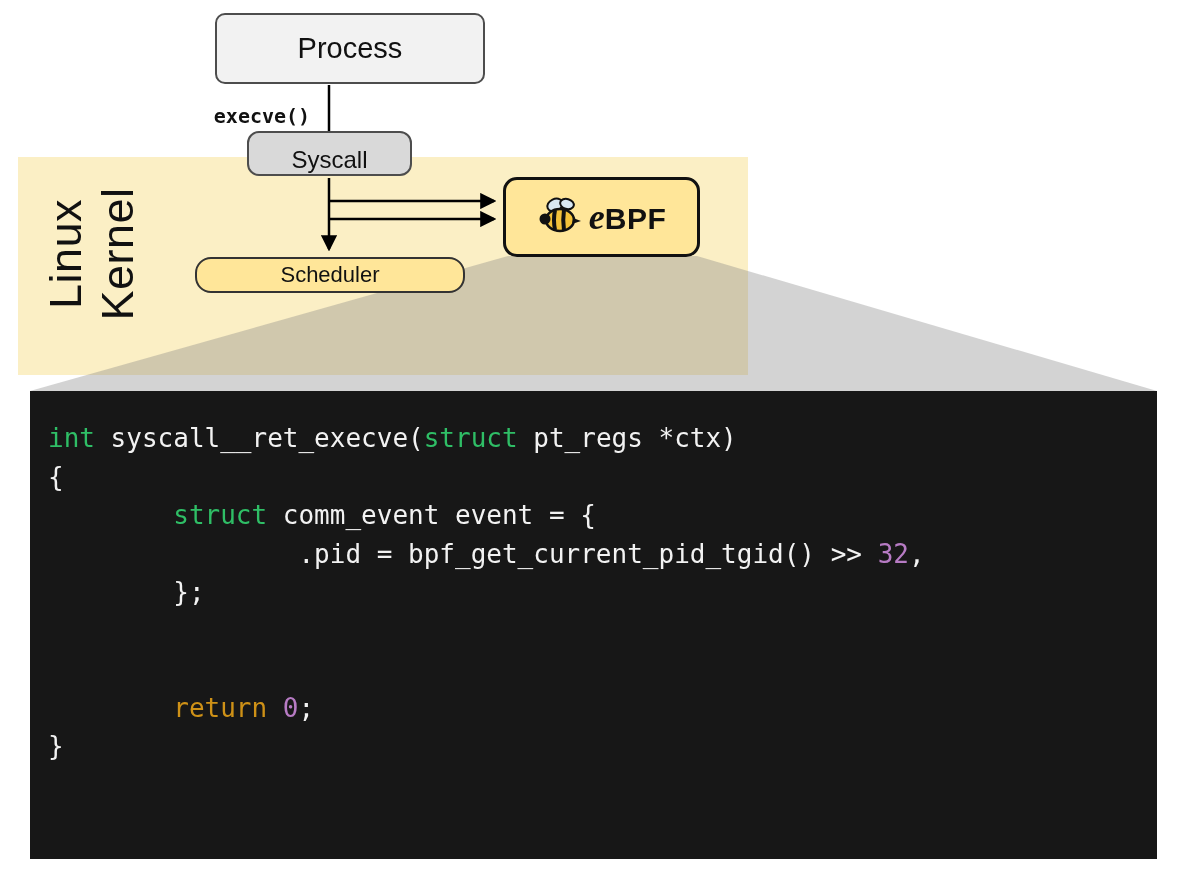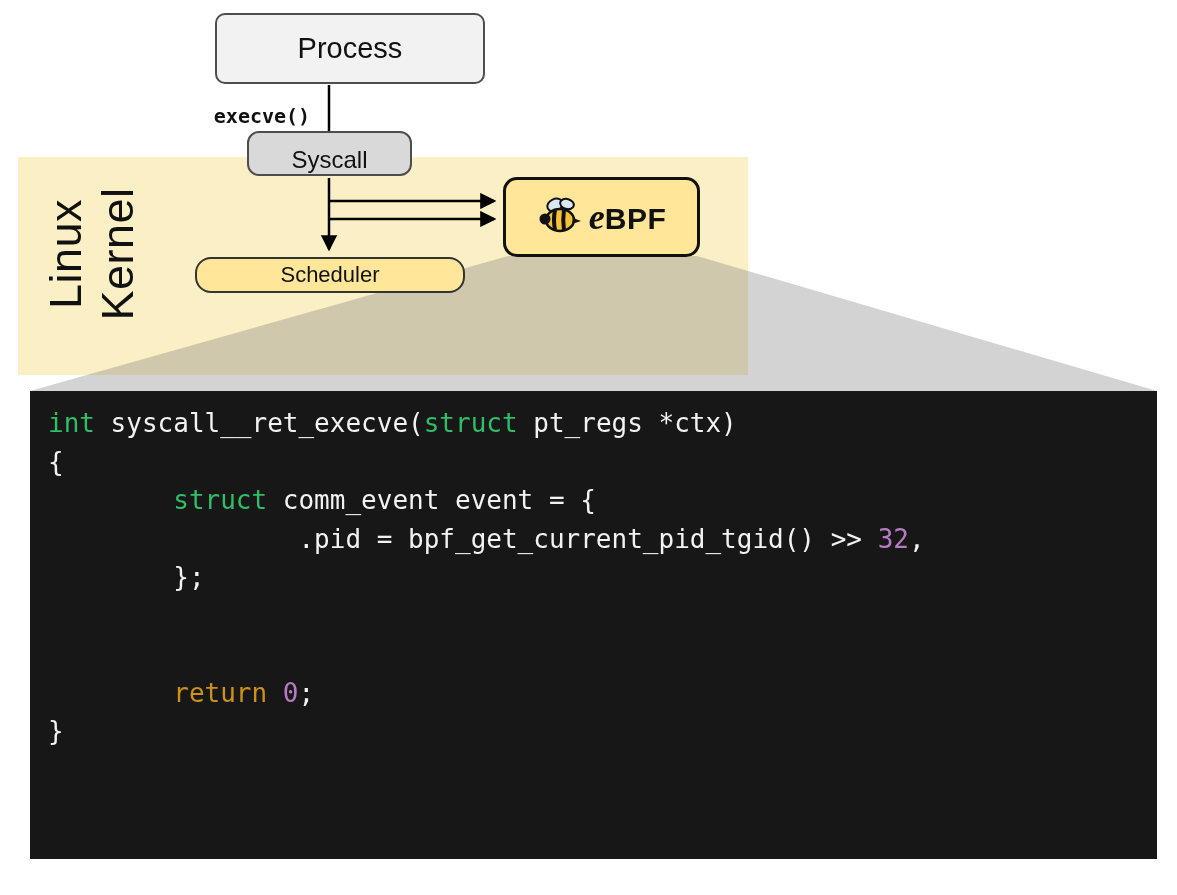--- a/index.html
+++ b/index.html
@@ -61,21 +61,21 @@
   .execve-label {
     position:absolute; left:200px; top:104px; width:124px; text-align:center;
     font-family:"DejaVu Sans Mono", monospace; font-size:20px; font-weight:600;
     color:#111; z-index:3;
   }
 
   
   .code-block {
     position:absolute; left:30px; top:391px; width:1127px; height:468px;
     background:var(--code-bg,#171717);
-    padding:13px 8px 0 18px;
+    padding:28px 8px 0 18px;
     font-family:"DejaVu Sans Mono", monospace;
     font-size:26px; line-height:38.5px;
     z-index:2;
   }
   .code-line { white-space:pre; }
   .tok-plain  { color:var(--code-default,#F2F2F2); }
   .tok-green  { color:var(--keyword-green,#2FBE66); }
   .tok-orange { color:var(--keyword-orange,#CE9117); }
   .tok-purple { color:var(--number-purple,#B77BC4); }
 </style>

